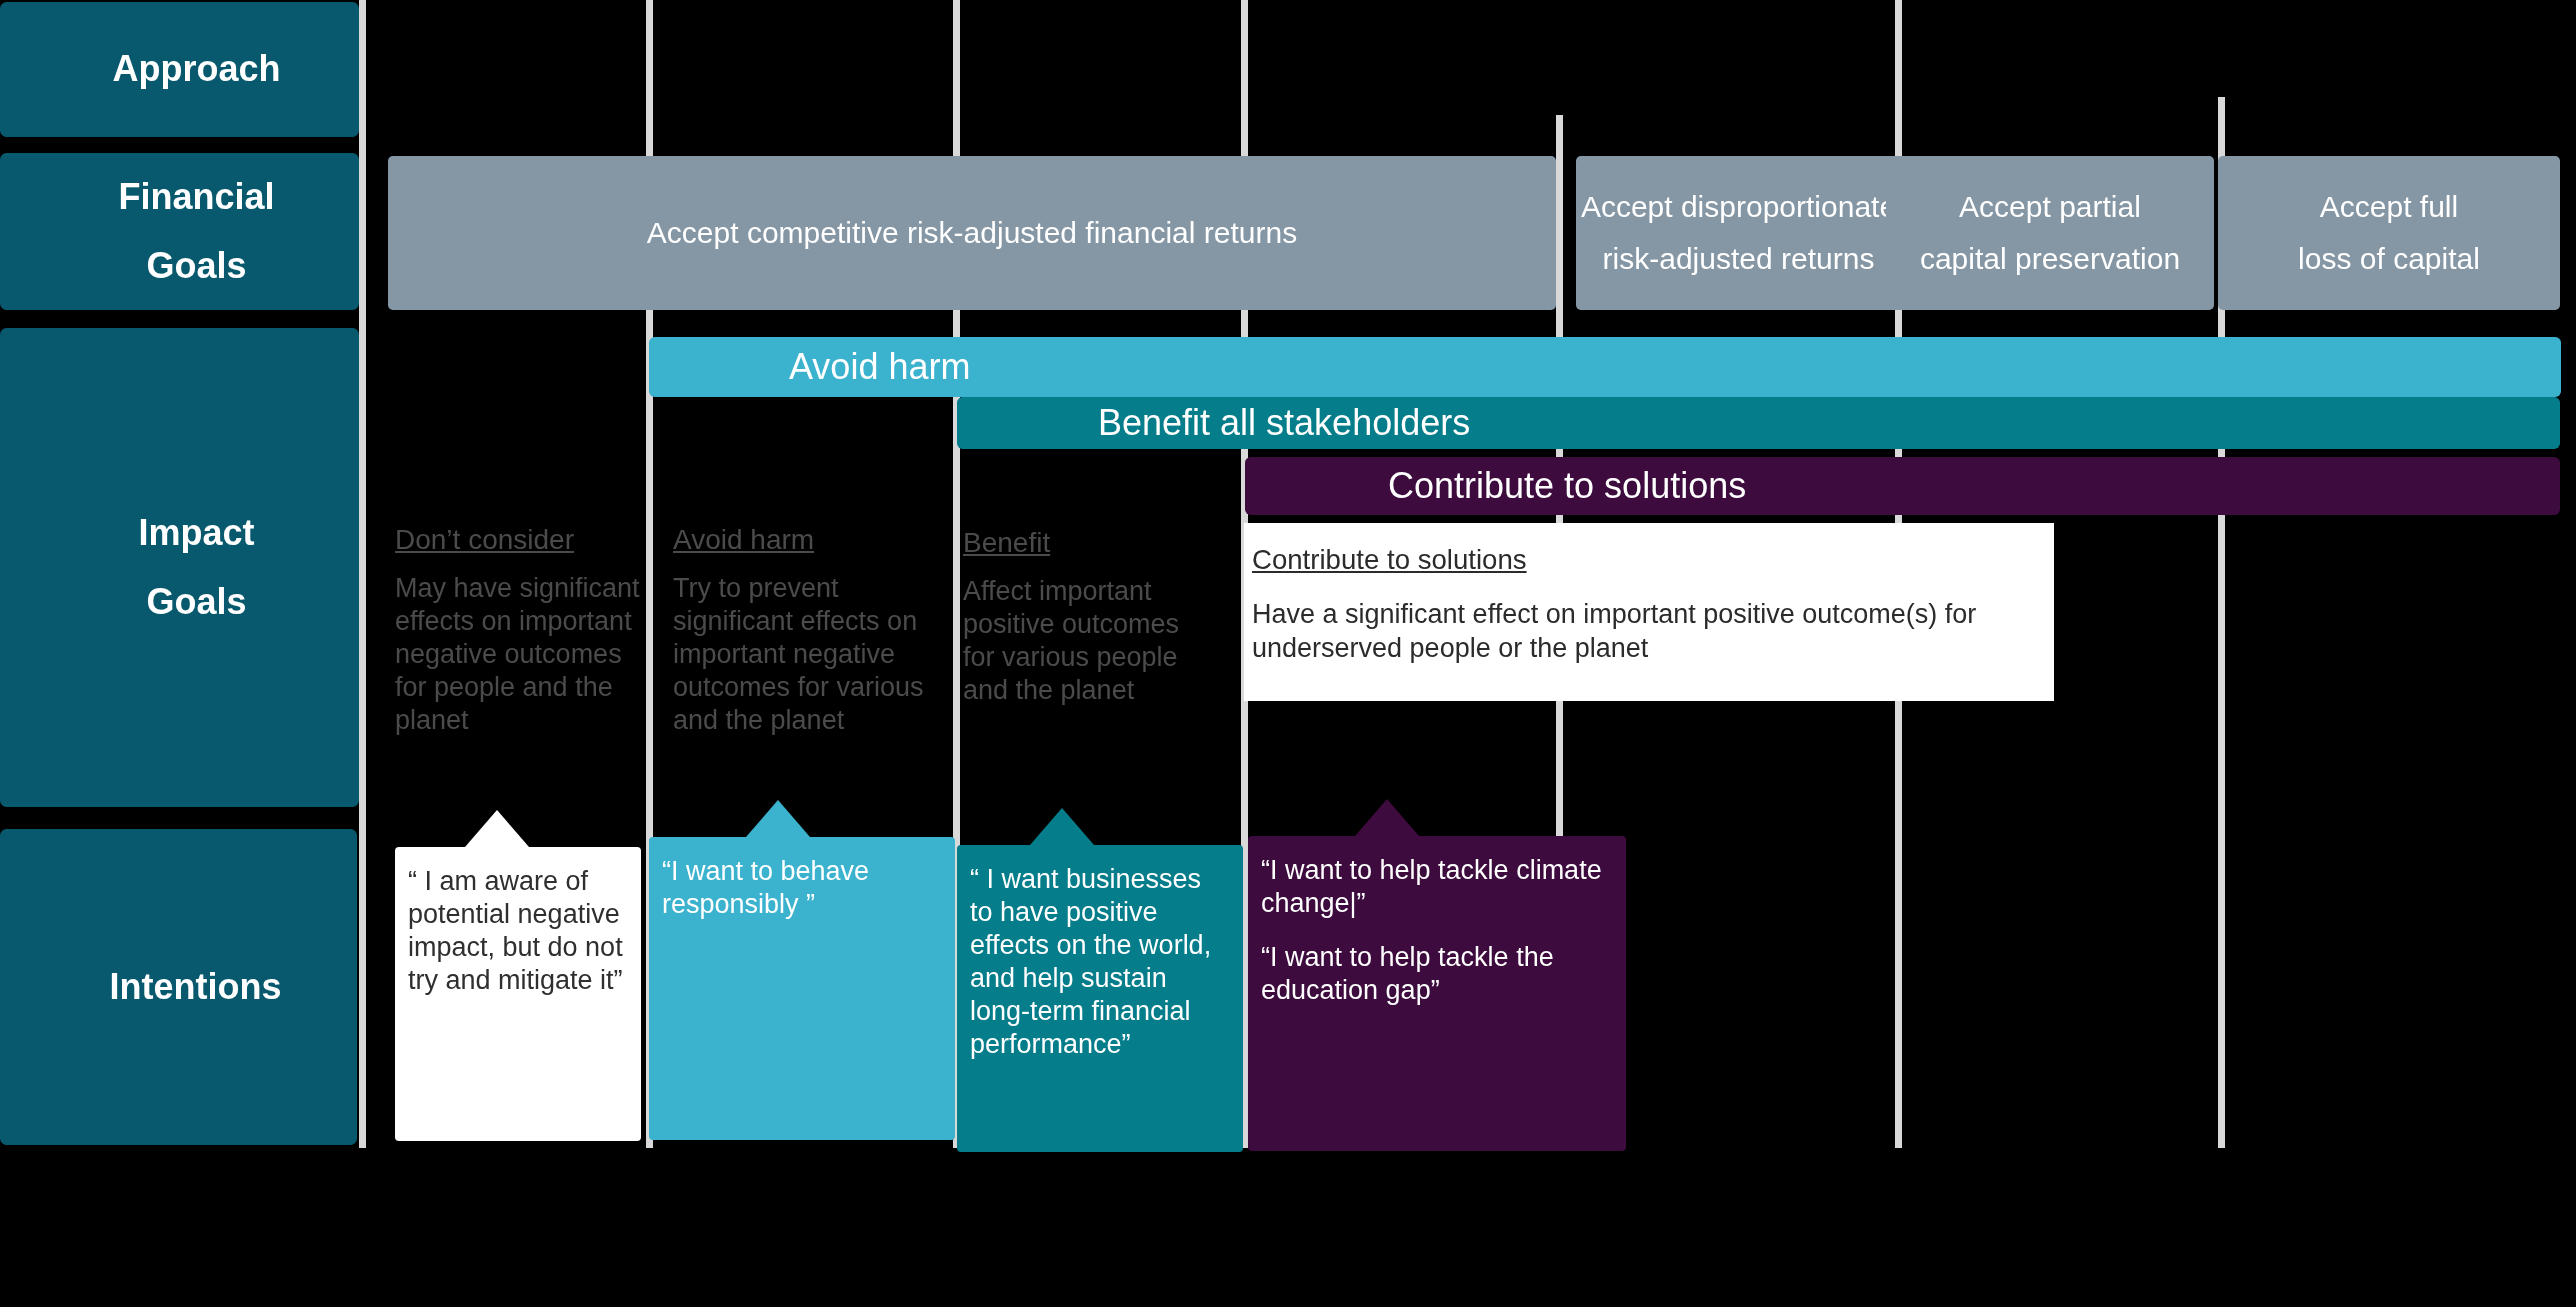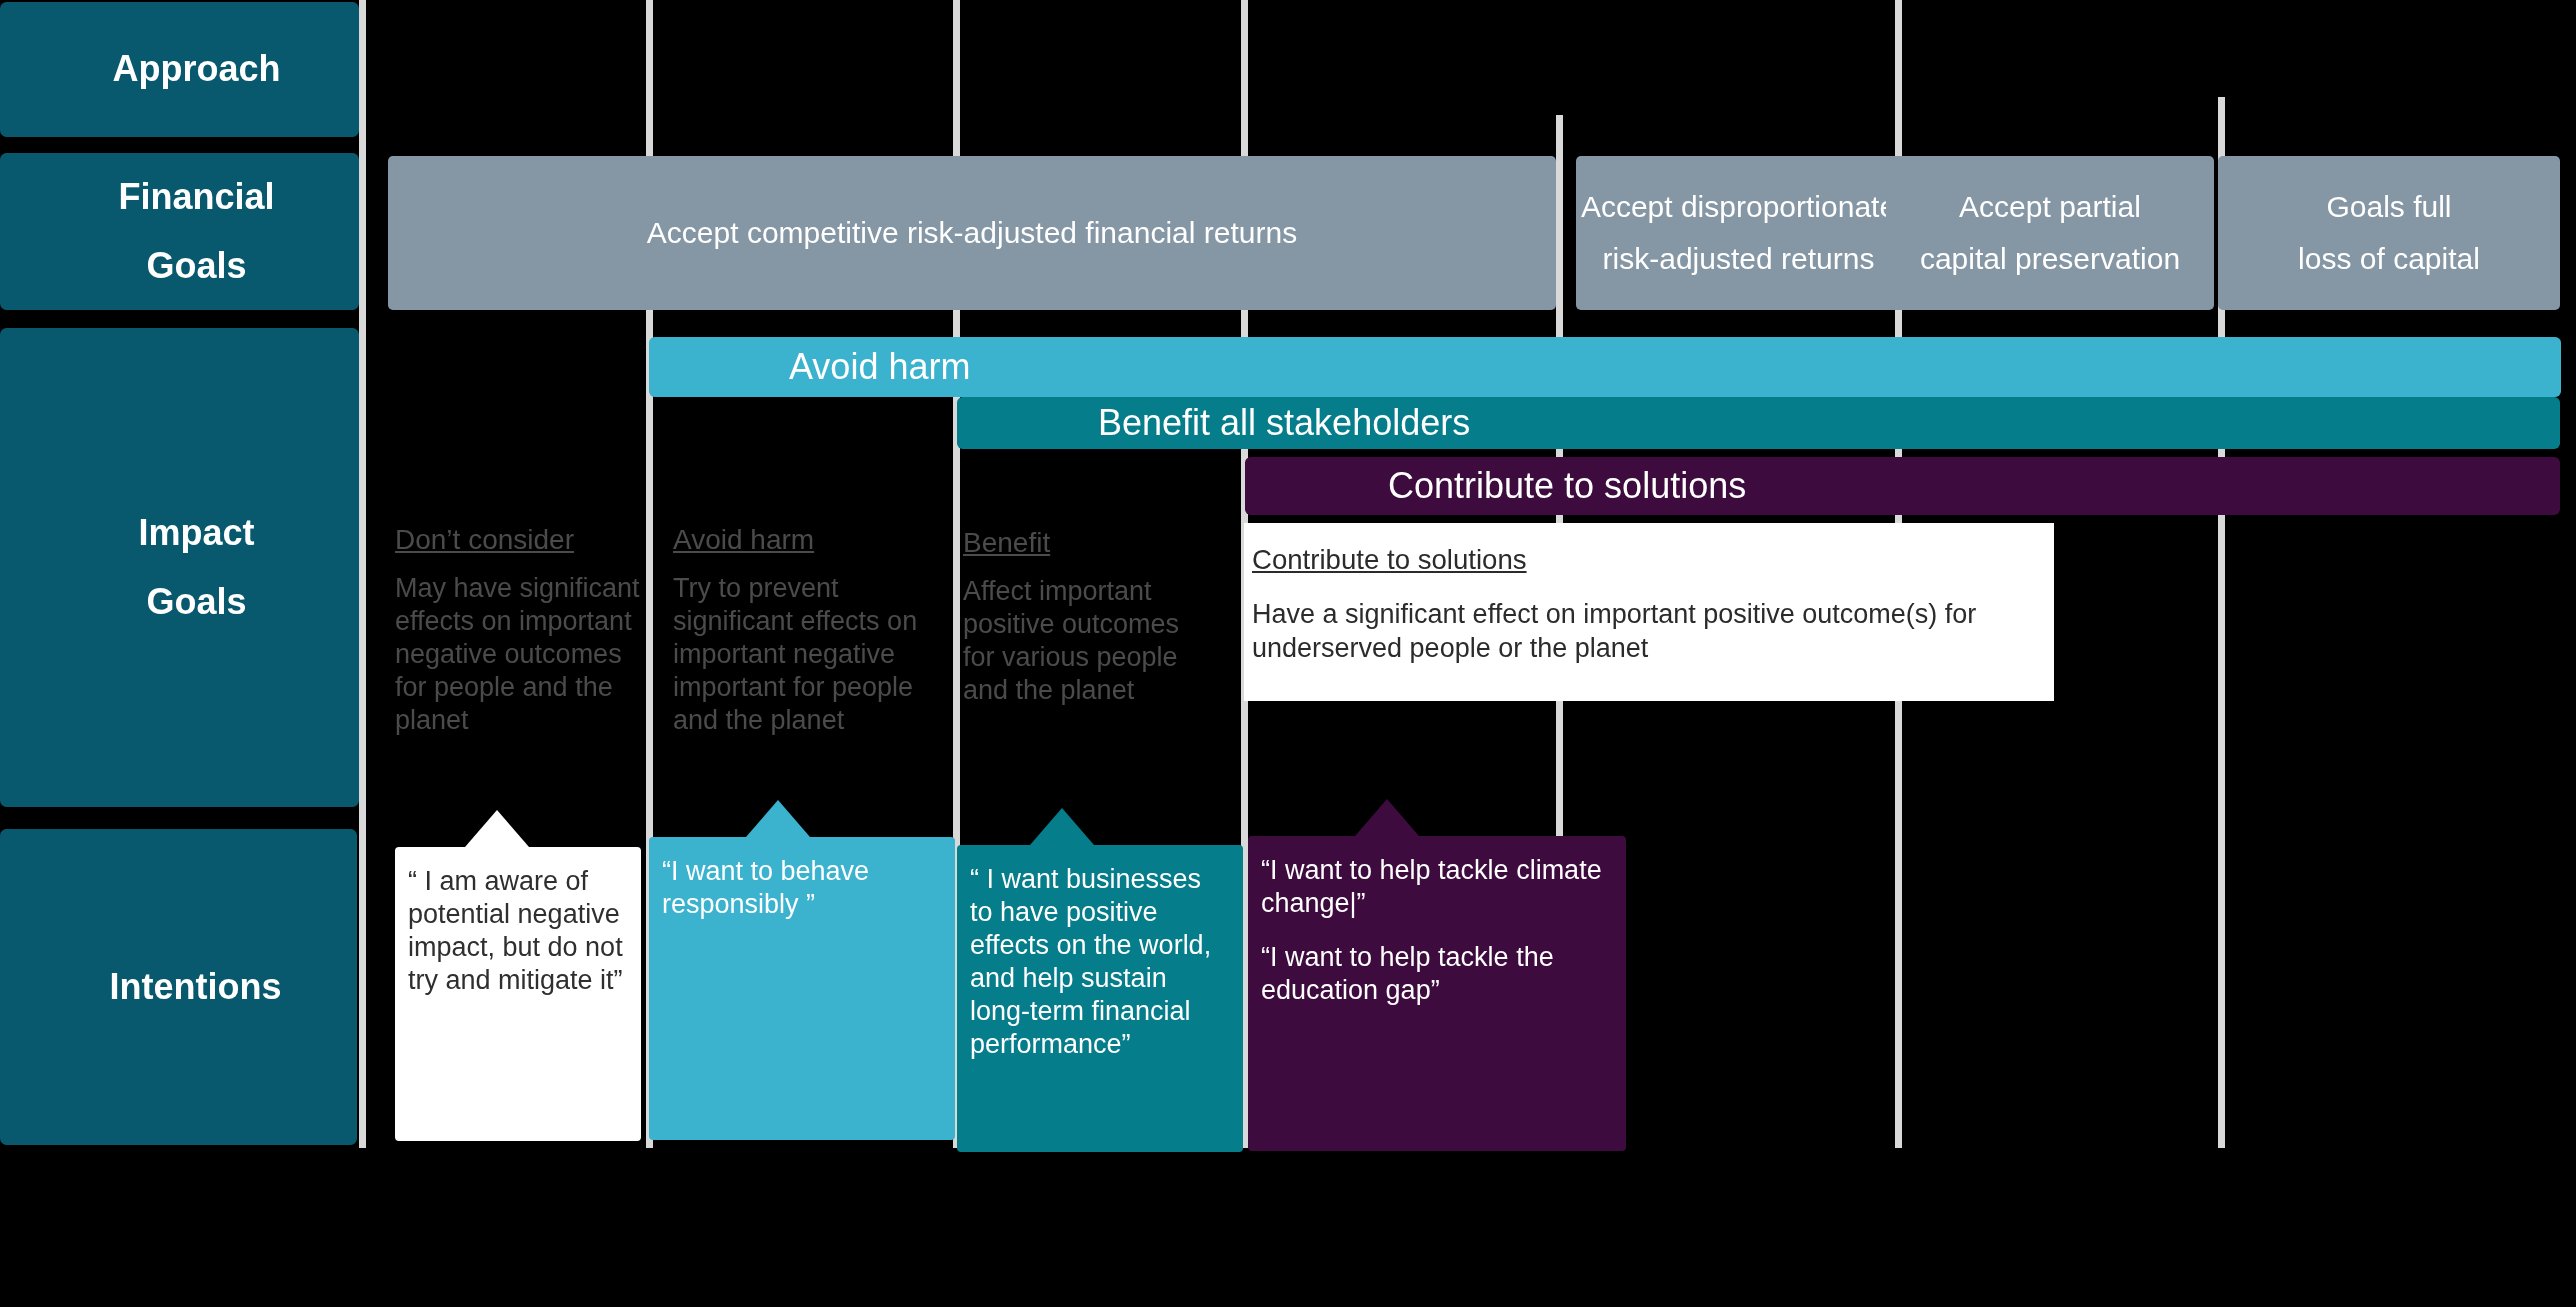--- a/index.html
+++ b/index.html
@@ -166,21 +166,21 @@
     <span>Accept disproportionate</span>
     <span>risk-adjusted returns</span>
   </div>
 
   <div class="fin-cell" style="left:1886px; top:156px; width:328px; height:154px;">
     <span>Accept partial</span>
     <span>capital preservation</span>
   </div>
 
   <div class="fin-cell" style="left:2218px; top:156px; width:342px; height:154px;">
-    <span>Goals full</span>
+    <span>Accept full</span>
     <span>loss of capital</span>
   </div>
 
   <div class="impact-bar" style="left:649px; top:337px; width:1912px; height:60px; background:#3bb2ce; padding-left:140px;">
     <span class="bar-label">Avoid harm</span>
   </div>
 
   <div class="impact-bar" style="left:957px; top:397px; width:1603px; height:52px; background:#057d8a; padding-left:141px;">
     <span class="bar-label">Benefit all stakeholders</span>
   </div>
@@ -189,21 +189,21 @@
     <span class="bar-label">Contribute to solutions</span>
   </div>
 
   <div class="impact-desc" style="left:395px; top:523px; width:246px;">
     <span class="desc-title">Don’t consider</span>
     <span class="desc-body">May have significant effects on important negative outcomes for people and the planet</span>
   </div>
 
   <div class="impact-desc" style="left:673px; top:523px; width:282px;">
     <span class="desc-title">Avoid harm</span>
-    <span class="desc-body">Try to prevent significant effects on important negative important for people and the planet</span>
+    <span class="desc-body">Try to prevent significant effects on important negative outcomes for various and the planet</span>
   </div>
 
   <div class="impact-desc" style="left:963px; top:526px; width:243px;">
     <span class="desc-title">Benefit</span>
     <span class="desc-body">Affect important positive outcomes for various people and the planet</span>
   </div>
 
   <div class="callout-white" style="left:1244px; top:523px; width:810px; height:178px;">
     <span class="desc-title">Contribute to solutions</span>
     <span class="desc-body">Have a significant effect on important positive outcome(s) for underserved people or the planet</span>

